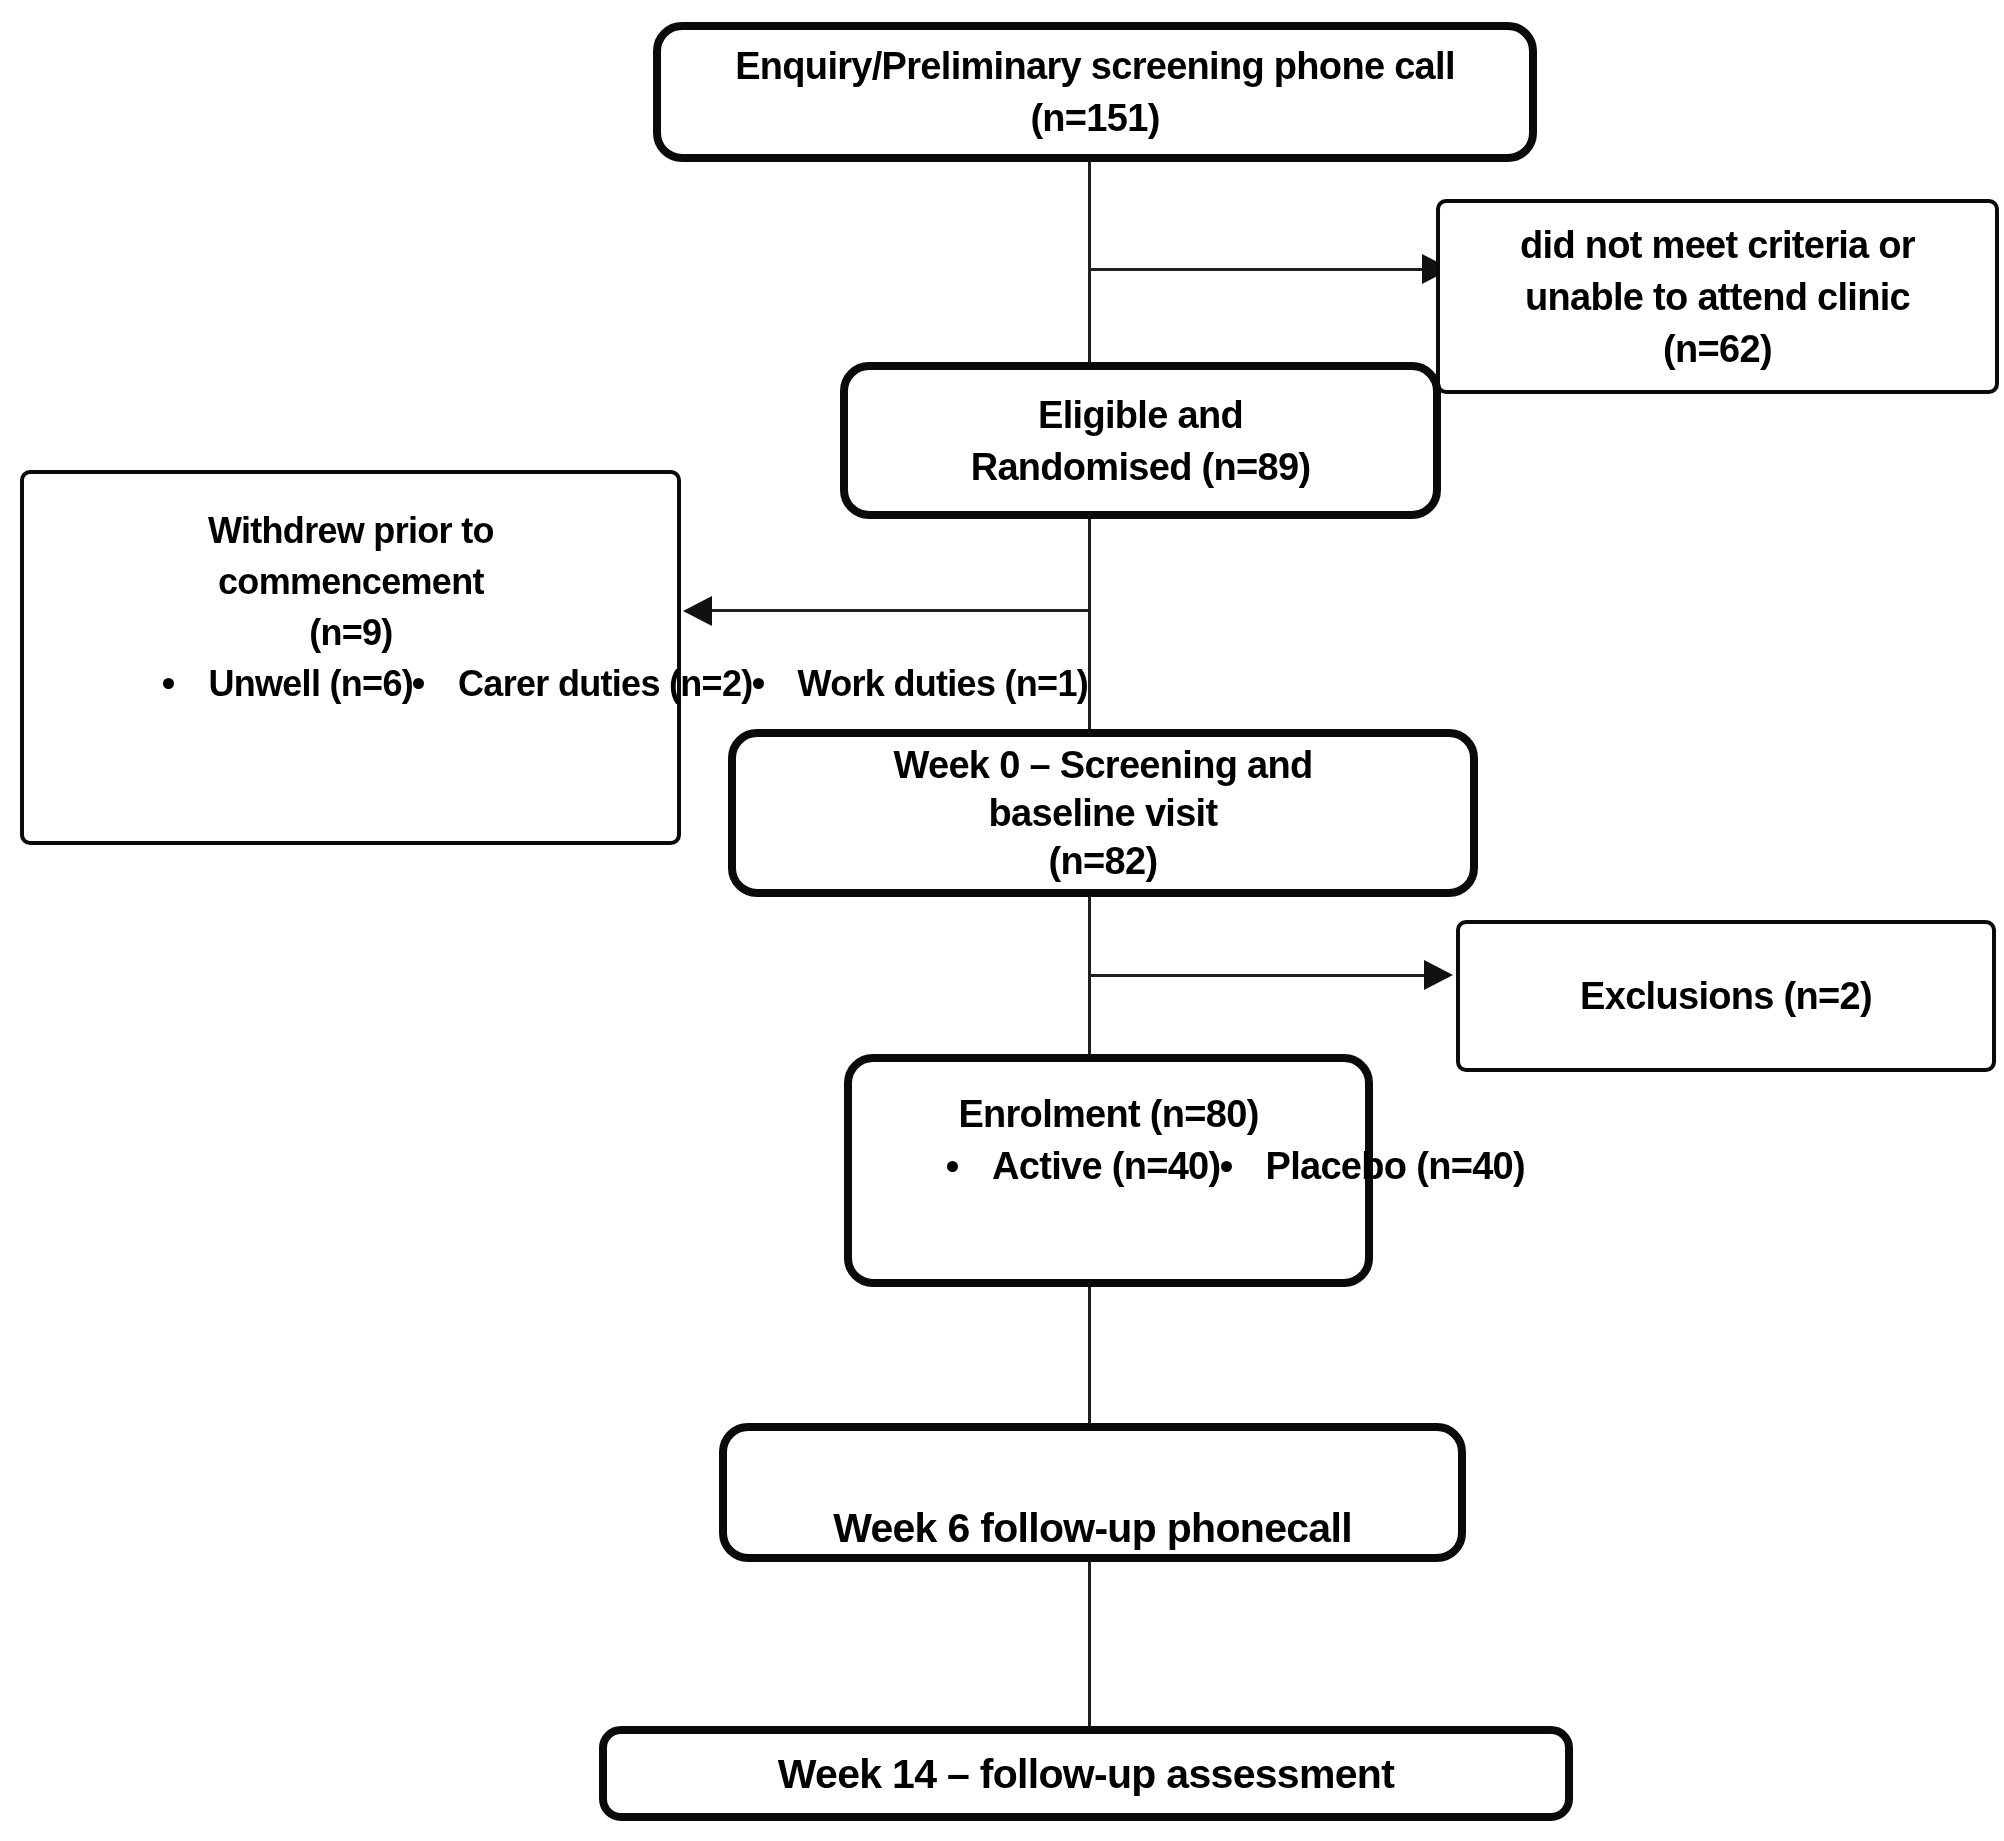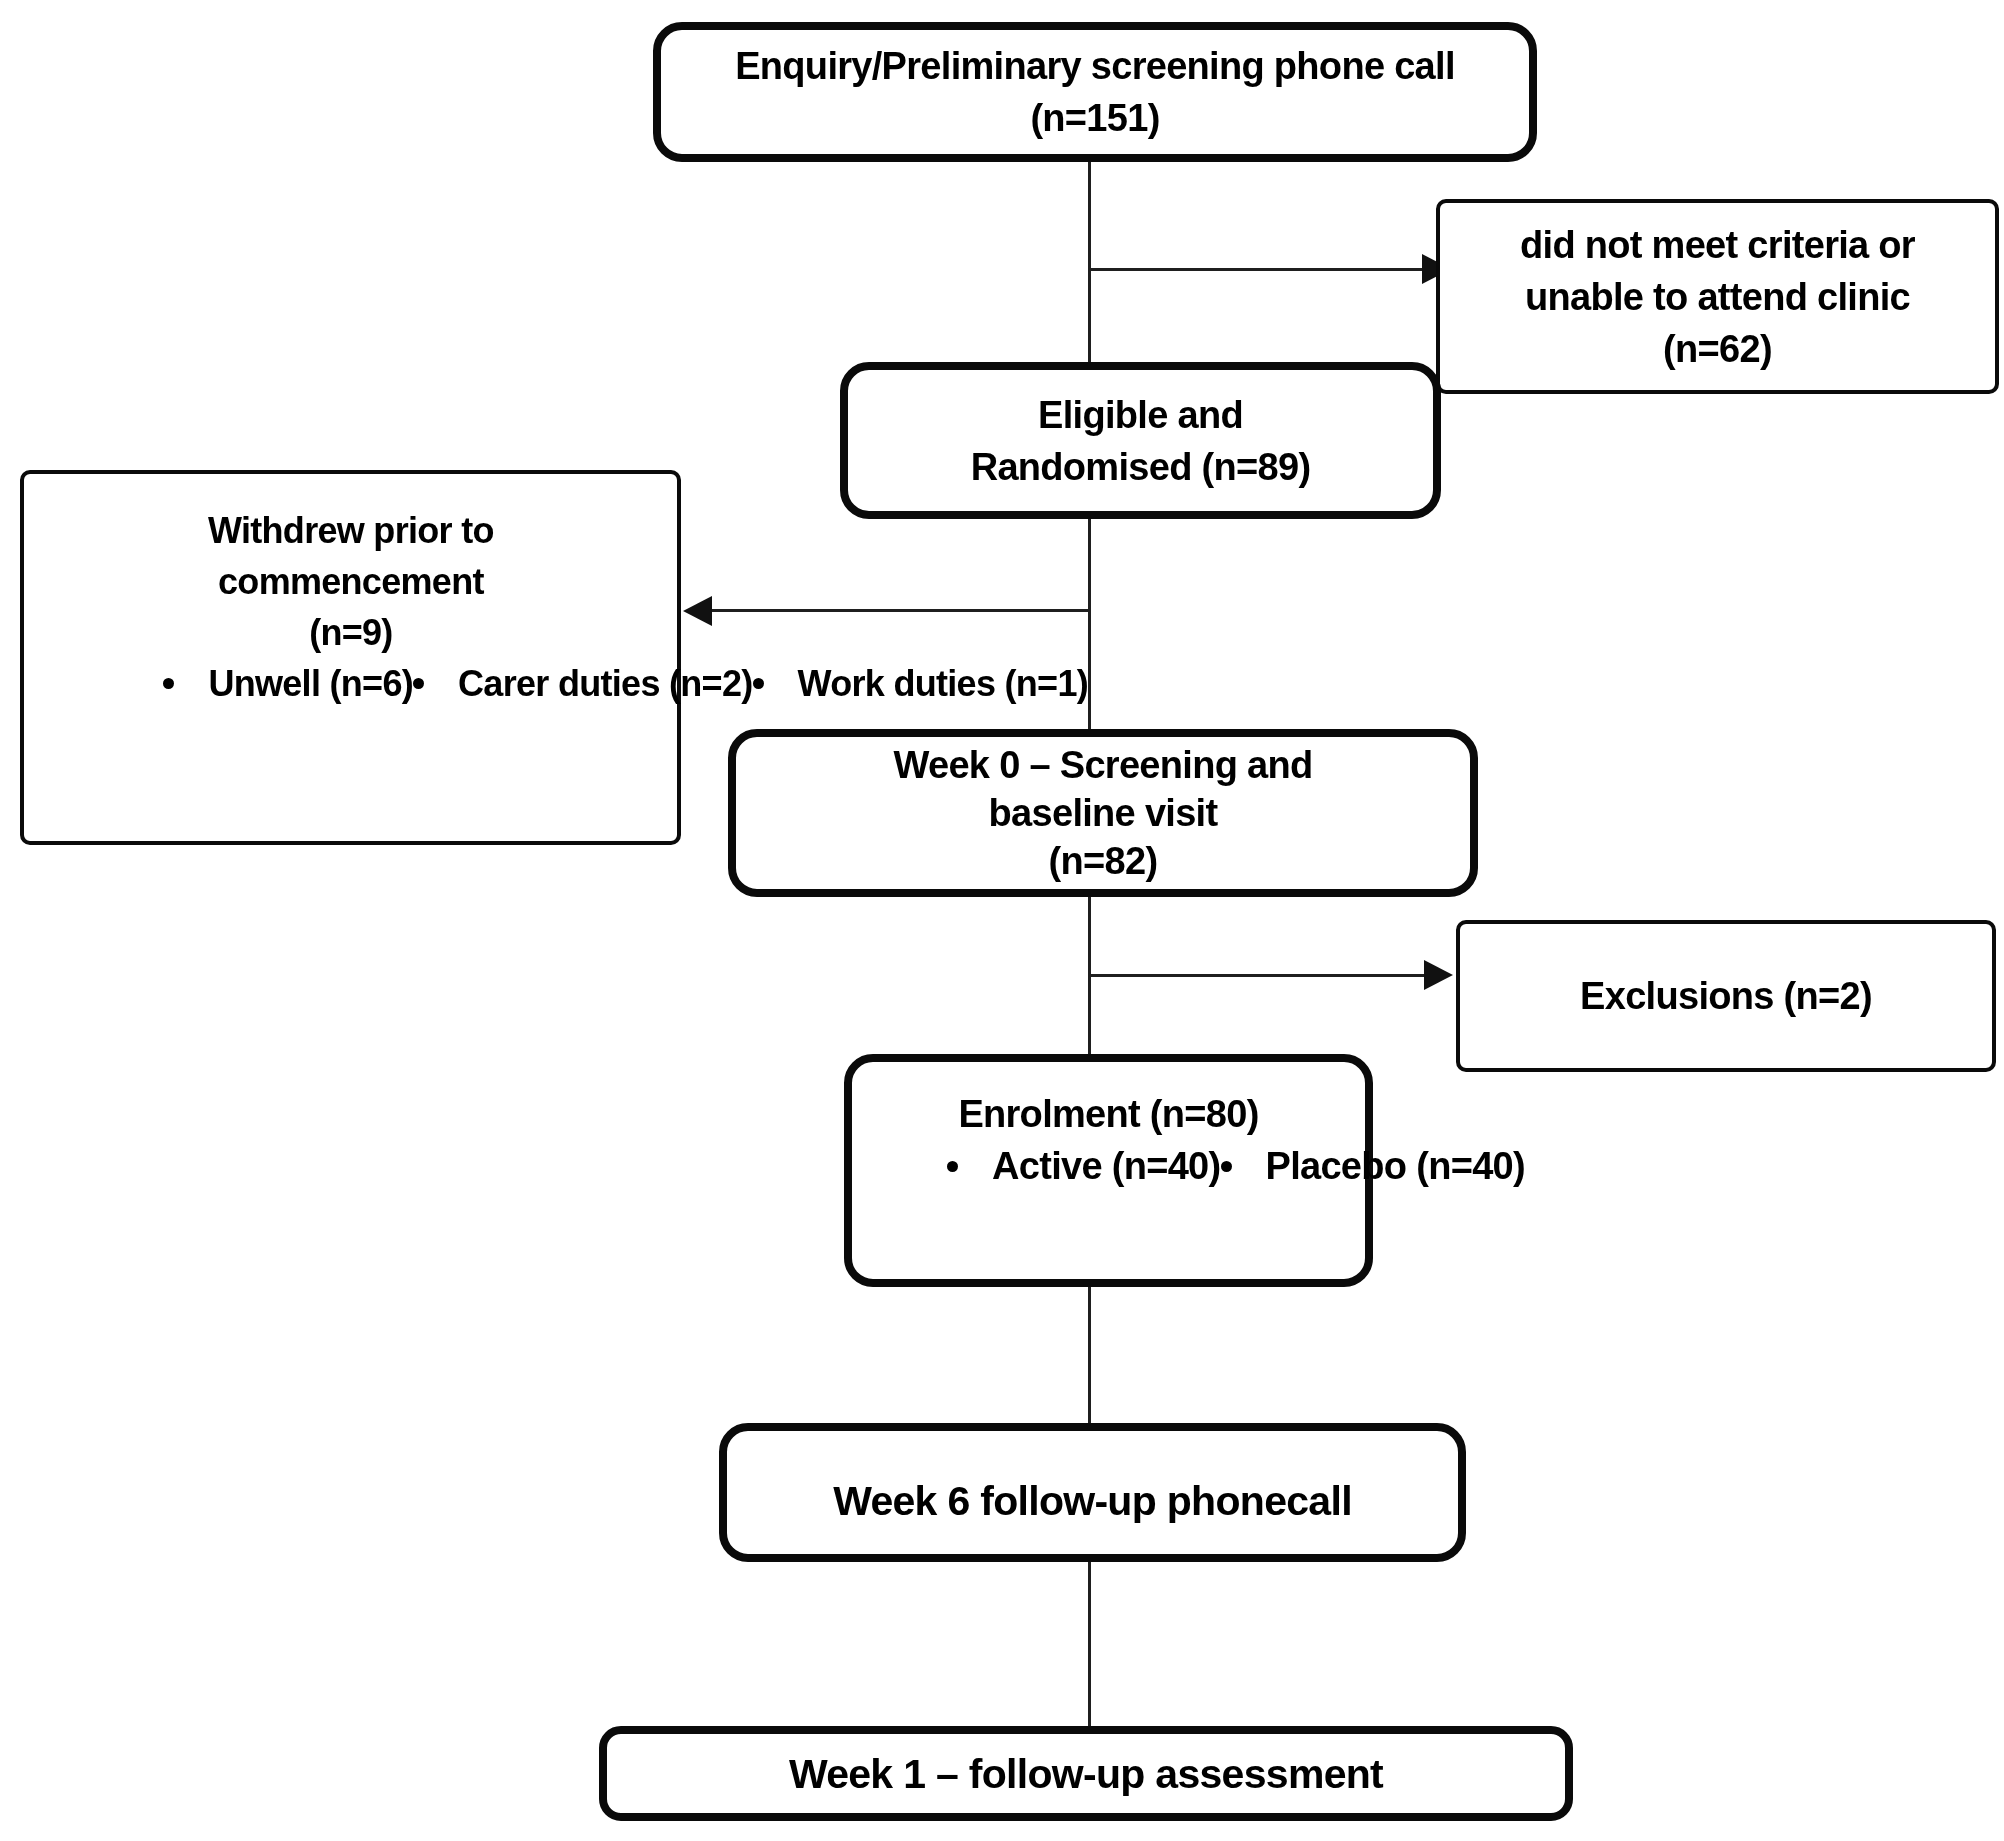--- a/index.html
+++ b/index.html
@@ -130,24 +130,24 @@
       </div>
       <div class="bullet-row tline">
         <span class="dot"></span>
         <span>Placebo (n=40)</span>
       </div>
     </div>
   </div>
 
   <div class="vline" style="left:1088px;top:1287px;height:136px;"></div>
 
-  <div class="box box-thick" style="left:719px;top:1423px;width:747px;height:139px;justify-content:center;padding-top:17px;">
+  <div class="box box-thick" style="left:719px;top:1423px;width:747px;height:139px;justify-content:flex-end;padding-top:17px;">
     <div class="tline" style="font-size:41px;">Week 6 follow-up phonecall</div>
   </div>
 
   <div class="vline" style="left:1088px;top:1562px;height:165px;"></div>
 
   <div class="box box-thick" style="left:599px;top:1726px;width:974px;height:95px;border-radius:22px;">
-    <div class="tline" style="font-size:41px;">Week 1 – follow-up assessment</div>
+    <div class="tline" style="font-size:41px;">Week 14 – follow-up assessment</div>
   </div>
 
 </div>
 
 
 </body></html>

